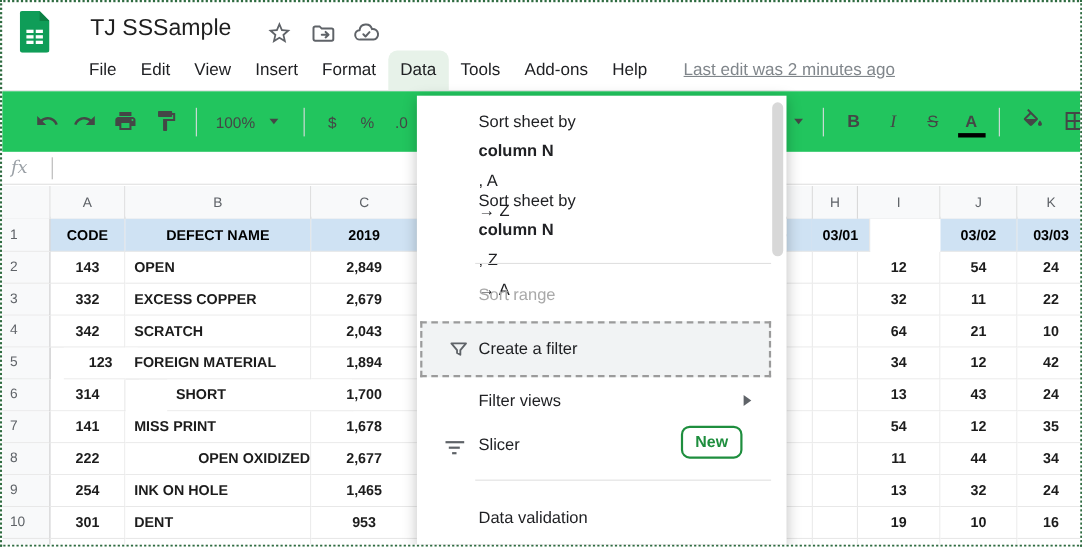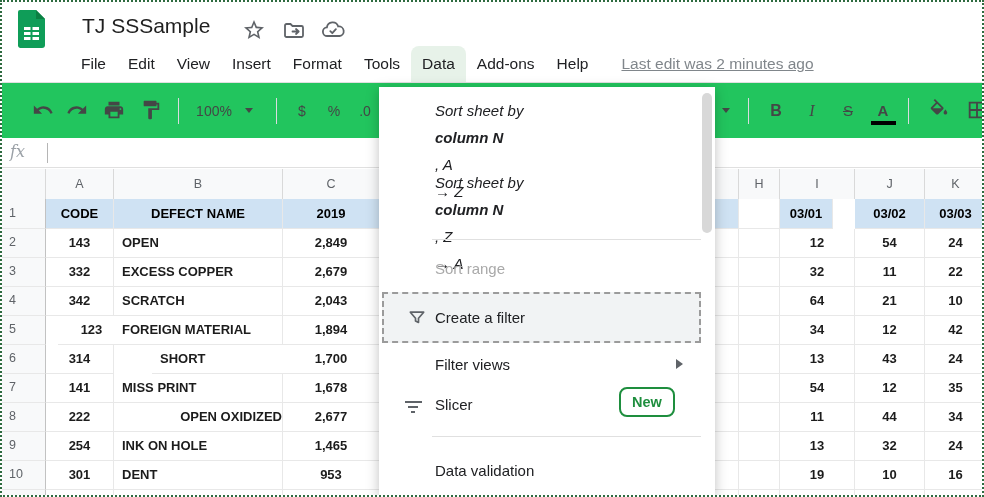--- a/index.html
+++ b/index.html
@@ -43,21 +43,21 @@
        font-size:13px; font-weight:600; color:#1c1c1c; line-height:27px; text-align:center; background:#fff; overflow:hidden; }
   .gut { background:#f8f9fa; border-right:1px solid #c2c2c2; color:#5f6368; font-weight:400; font-size:12.5px; text-align:left; padding-left:7px; }
   .lft { text-align:left; padding-left:8px; }
   .blu { background:#cfe2f3; font-weight:700; color:#000; }
   .fillc { border:none; background:#fff; }
   .clipD { display:inline-block; margin-left:-9px; font-weight:700; }
   
   .menu { position:absolute; left:377px; top:85px; width:336px; bottom:0;
           background:#fff; box-shadow:0 3px 12px rgba(0,0,0,.25); font-size:15px; color:#202124; }
   .menu .item { position:absolute; left:0; right:14px; padding-left:56px; }
-  .two-line span { display:block; line-height:27px;font-style:italic; }
+  .two-line span { display:block; line-height:27px; }
   .m-div { position:absolute; left:53px; right:14px; height:1px; background:#e0e0e0; }
   .disabled { color:#a9a9a9; line-height:30px; }
   .filter-box { position:absolute; left:3px; top:205px; width:319px; height:51px; background:#f1f3f4;
                 border:2px dashed #9b9b9b; display:flex; align-items:center; }
   .filter-box .txt { margin-left:51px; }
   .funnel { position:absolute; left:23px; top:14px; }
   .sub-arrow { position:absolute; left:297px; top:9px; width:0; height:0;
                border-top:5px solid transparent; border-bottom:5px solid transparent; border-left:7px solid #5f6368; }
   .slicer-ic { position:absolute; left:25px; top:8px; width:18px; height:18px; }
   .slicer-ic i { display:block; background:#5f6368; height:2.5px; margin:2.5px auto 0; }
@@ -96,22 +96,22 @@
       <path d="M9.3 13.2l2 2 3.6-4" stroke-linecap="round" stroke-linejoin="round"></path>
     </svg>
   </div>
 
   <div class="menubar">
     <span class="mitem">File</span>
     <span class="mitem">Edit</span>
     <span class="mitem">View</span>
     <span class="mitem">Insert</span>
     <span class="mitem">Format</span>
+    <span class="mitem active">Data</span>
     <span class="mitem">Tools</span>
-    <span class="mitem active">Data</span>
     <span class="mitem">Add-ons</span>
     <span class="mitem">Help</span>
     <span class="lastedit">Last edit was 2 minutes ago</span>
   </div>
   <div class="menubar-line"></div>
 
   <div class="toolbar">
     <svg class="t-ic" style="left:30px" viewBox="0 0 24 24" fill="currentColor">
       <path d="M12.5 8c-2.65 0-5.05.99-6.9 2.6L2 7v9h9l-3.62-3.62C8.77 11.22 10.54 10.5 12.5 10.5c3.54 0 6.55 2.31 7.6 5.5l2.37-.78C21.08 11.03 17.15 8 12.5 8z"></path>
     </svg>
@@ -169,21 +169,21 @@
     <div class="rows">
 
       <div class="row hdr">
         <div class="c gut" style="left:0;width:44px;line-height:29px">1</div>
         <div class="c blu" style="left:44px;width:68px;line-height:29px">CODE</div>
         <div class="c blu" style="left:112px;width:169px;line-height:29px">DEFECT NAME</div>
         <div class="c blu" style="left:281px;width:97px;line-height:29px">2019</div>
         <div class="c fillc" style="left:378px;width:335px"></div>
         <div class="c blu" style="left:713px;width:24px;line-height:29px;text-align:left"><span class="clipD">D</span></div>
         <div class="c" style="left:737px;width:41px;line-height:29px"></div>
-        <div class="c blu" style="left:778px;width:53px;line-height:29px">03/01</div>
+        <div class="c blu" style="left:736px;width:53px;line-height:29px">03/01</div>
         <div class="c blu" style="left:853px;width:70px;line-height:29px">03/02</div>
         <div class="c blu" style="left:923px;width:61px;border-right:none;line-height:29px">03/03</div>
       </div>
 
       <div id="data-rows">
           <div class="row">
             <div class="c gut" style="left: 0px; width: 44px;">2</div>
             <div class="c" style="left: 44px; width: 68px;">143</div>
             <div class="c lft" style="left: 112px; width: 169px;">OPEN</div>
             <div class="c" style="left: 281px; width: 97px;">2,849</div>

